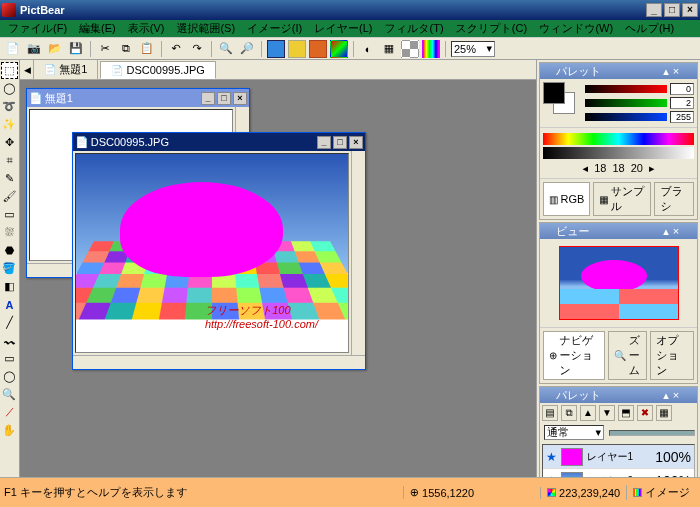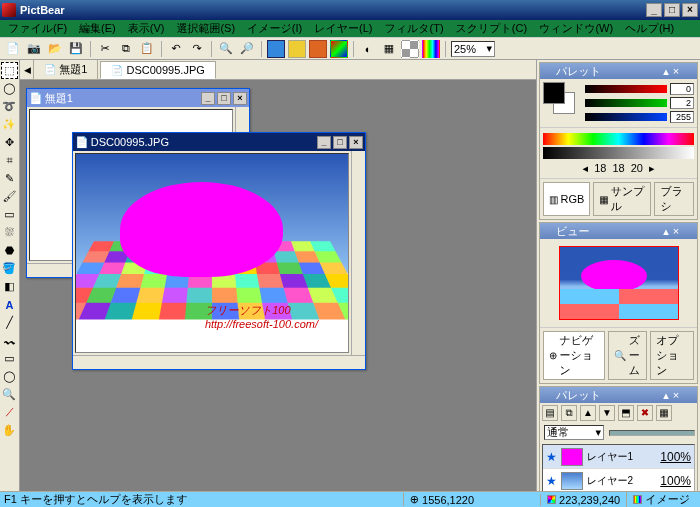--- a/index.html
+++ b/index.html
@@ -57,25 +57,25 @@
 .pbtn { padding: 1px 5px; background: #ece9d8; border: 1px solid #aca899; font-size: 10px; display: flex; align-items: center; gap: 2px; }
 .pbtn.act { background: #fff; }
 .navthumb { width: 120px; height: 74px; margin: 4px auto; border: 1px solid red; position: relative; background: linear-gradient(#2a56b5 45%,#8ec0f2 55%); overflow:hidden; }
 .navthumb .miniblob { position:absolute; top:18%; left:18%; width:56%; height:44%; background:#f0f; border-radius:50%; }
 .layer-row { display: flex; align-items: center; height: 24px; border-bottom: 1px solid #ddd; padding: 0 3px; gap: 4px; background:#fff; }
 .layer-row.sel { background: #d6e3f5; }
 .layer-thumb { width: 22px; height: 18px; border: 1px solid #888; background: linear-gradient(#4a7ed0,#a8d8ff); }
 .layer-thumb.l1 { background:#f0f; }
 .star { color: #0055d4; font-size: 12px; }
 .layer-row .nm { flex: 1; font-size: 10px; }
-.layer-row .op { font-size: 12px; text-decoration: underline; }
+.layer-row .op { font-size: 14px; }
 .layer-tools { display:flex; gap:3px; padding:2px; }
 .ltool { width:16px; height:16px; border:1px solid #aca899; background:#ece9d8; text-align:center; font-size:10px; line-height:14px; }
 .modecombo { width:60px; height:15px; background:#fff; border:1px inset #888; font-size:10px; padding:0 2px; display:flex; align-items:center; margin:2px; }
-.statusbar { height: 16px; background: #7dd3fc; border-top: 1px solid #aca899; display: flex; align-items: center; padding: 0 4px; font-size: 10px; }
+.statusbar { height: 30px; background: #fdba74; border-top: 1px solid #aca899; display: flex; align-items: center; padding: 0 4px; font-size: 10px; }
 .statusbar .s { flex: 1; }
 .statusbar .cell { padding: 0 6px; border-left: 1px solid #aca899; display:flex; align-items:center; gap:3px; }
 .colordot{width:9px;height:9px;border:1px solid #888;}
 </style>
 </head>
 <body>
 
 <div class="titlebar">
   <div class="icon"></div>
   <div class="title">PictBear</div>

